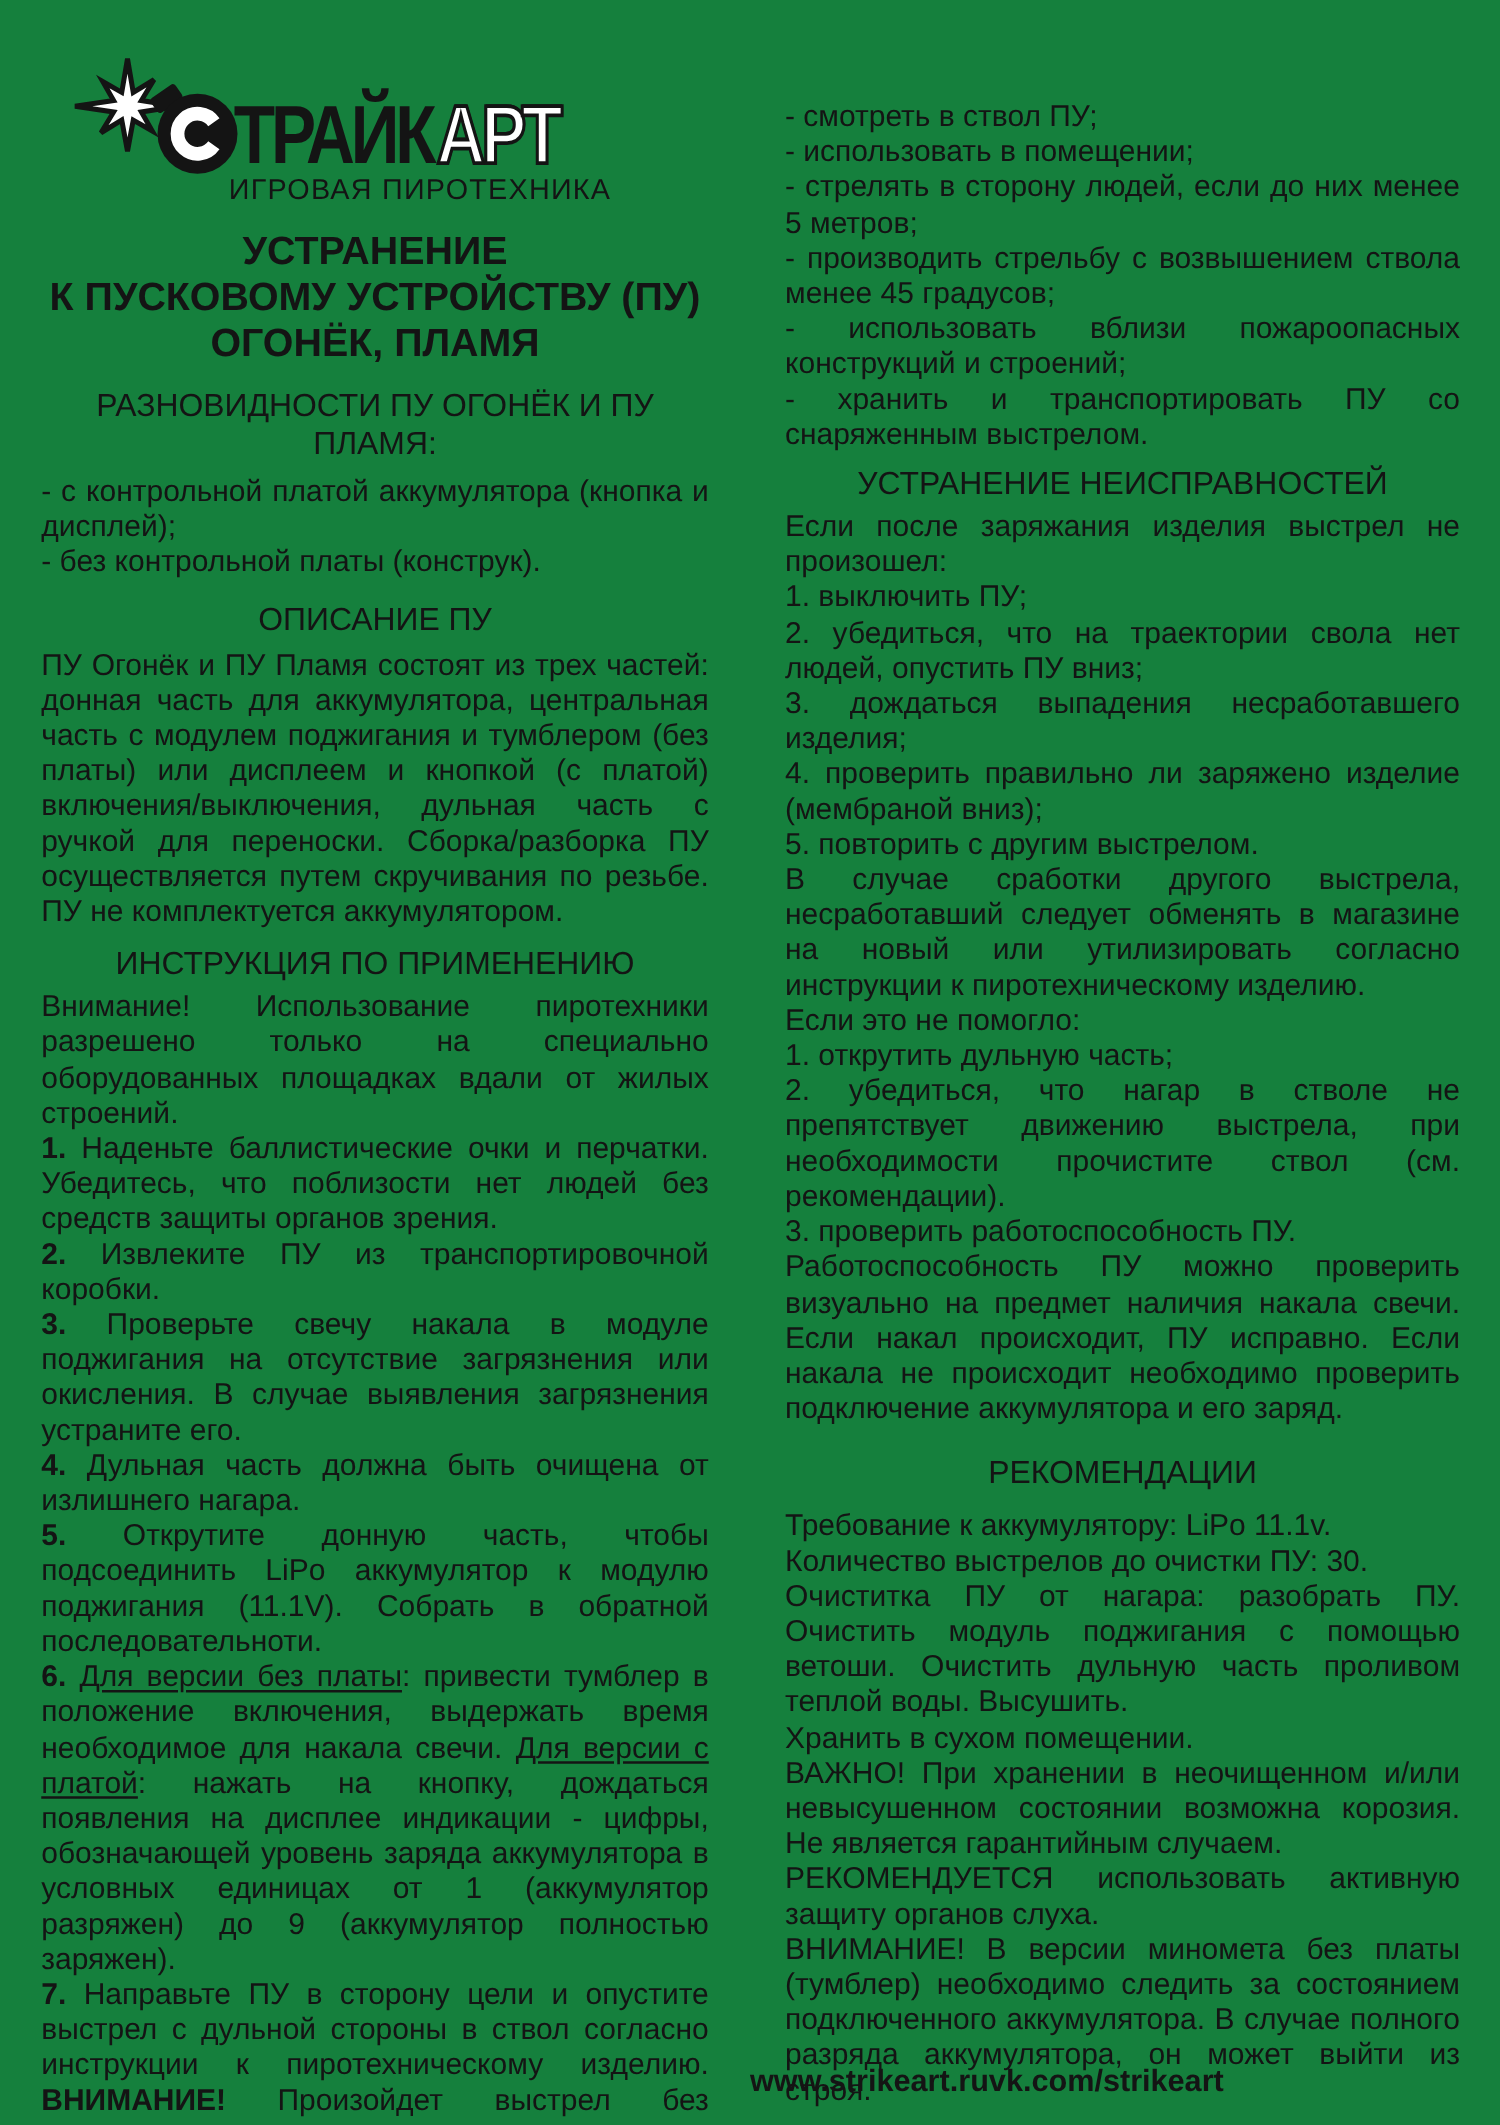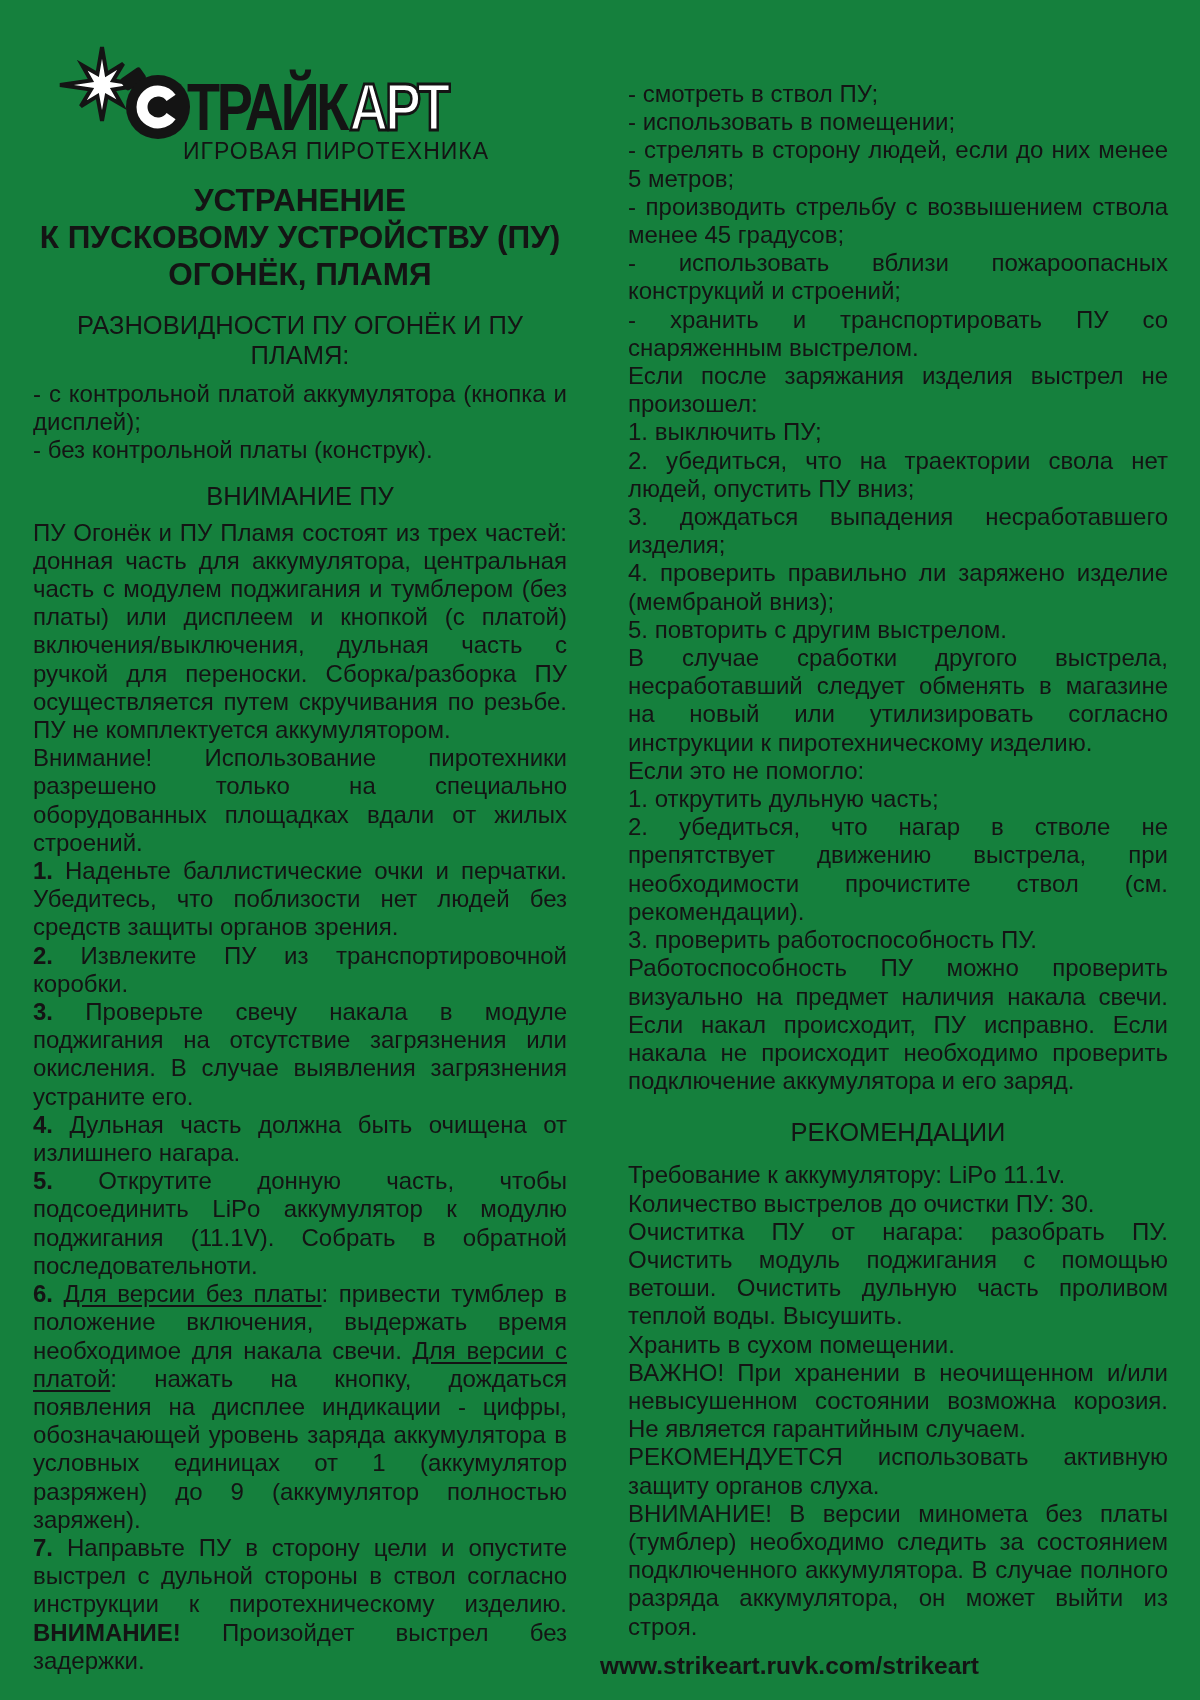--- a/index.html
+++ b/index.html
@@ -89,42 +89,44 @@
     <div class="doc-title">
       <div>УСТРАНЕНИЕ</div>
       <div>К ПУСКОВОМУ УСТРОЙСТВУ (ПУ)</div>
       <div>ОГОНЁК, ПЛАМЯ</div>
     </div>
 
     <div class="h2 h-varieties">РАЗНОВИДНОСТИ ПУ ОГОНЁК И ПУ ПЛАМЯ:</div>
     <p class="bt">- с контрольной платой аккумулятора (кнопка и дисплей);</p>
     <p class="bt">- без контрольной платы (конструк).</p>
 
-    <div class="h2 h-desc">ВНИМАНИЕ ПУ</div>
+    <div class="h2 h-desc">ОПИСАНИЕ ПУ</div>
     <p class="bt">ПУ Огонёк и ПУ Пламя состоят из трех частей: донная часть для аккумулятора, центральная часть с модулем поджигания и тумблером (без платы) или дисплеем и кнопкой (с платой) включе­ния/выключения, дульная часть с ручкой для переноски. Сборка/разборка ПУ осуществляется путем скручивания по резьбе. ПУ не комплектует­ся аккумулятором.</p>
 
+    <div class="h2 h-usage">ИНСТРУКЦИЯ ПО ПРИМЕНЕНИЮ</div>
     <p class="bt">Внимание! Использование пиротехники разреше­но только на специально оборудованных площад­ках вдали от жилых строений.</p>
     <p class="bt"><b>1.</b> <span>Наденьте баллистические очки и перчатки. Убедитесь, что поблизости нет людей без средств защиты органов зрения.</span></p>
     <p class="bt"><b>2.</b> <span>Извлеките ПУ из транспортировочной коробки.</span></p>
     <p class="bt"><b>3.</b> <span>Проверьте свечу накала в модуле поджигания на отсутствие загрязнения или окисления. В случае выявления загрязнения устраните его.</span></p>
     <p class="bt"><b>4.</b> <span>Дульная часть должна быть очищена от излиш­него нагара.</span></p>
     <p class="bt"><b>5.</b> <span>Открутите донную часть, чтобы подсоединить LiPo аккумулятор к модулю поджигания (11.1V). Собрать в обратной последовательноти.</span></p>
     <p class="bt"><b>6.</b> <u>Для версии без платы</u><span>: привести тумблер в положение включения, выдержать время необхо­димое для накала свечи. </span><u>Для версии с платой</u><span>: нажать на кнопку, дождаться появления на дисплее индикации - цифры, обозначающей уровень заряда аккумулятора в условных едини­цах от 1 (аккумулятор разряжен) до 9 (аккумулятор полностью заряжен).</span></p>
     <p class="bt"><b>7.</b> <span>Направьте ПУ в сторону цели и опустите выстрел с дульной стороны в ствол согласно инструкции к пиротехническому изделию. </span><b>ВНИМА­НИЕ!</b> <span>Произойдет выстрел без задержки.</span></p>
 
   </div>
 
   <div class="col col-right">
     <p class="bt">- смотреть в ствол ПУ;</p>
     <p class="bt">- использовать в помещении;</p>
     <p class="bt">- стрелять в сторону людей, если до них менее 5 метров;</p>
     <p class="bt">- производить стрельбу с возвышением ствола менее 45 градусов;</p>
     <p class="bt">- использовать вблизи пожароопасных конструк­ций и строений;</p>
     <p class="bt">- хранить и транспортировать ПУ со снаряженным выстрелом.</p>
 
+    <div class="h2 h-trouble">УСТРАНЕНИЕ НЕИСПРАВНОСТЕЙ</div>
     <p class="bt">Если после заряжания изделия выстрел не произошел:</p>
     <p class="bt">1. выключить ПУ;</p>
     <p class="bt">2. убедиться, что на траектории свола нет людей, опустить ПУ вниз;</p>
     <p class="bt">3. дождаться выпадения несработавшего изделия;</p>
     <p class="bt">4. проверить правильно ли заряжено изделие (мембраной вниз);</p>
     <p class="bt">5. повторить с другим выстрелом.</p>
     <p class="bt">В случае сработки другого выстрела, несработав­ший следует обменять в магазине на новый или утилизировать согласно инструкции к пиротехниче­скому изделию.</p>
     <p class="bt">Если это не помогло:</p>
     <p class="bt">1. открутить дульную часть;</p>
     <p class="bt">2. убедиться, что нагар в стволе не препятствует движению выстрела, при необходимости прочи­стите ствол (см. рекомендации).</p>

